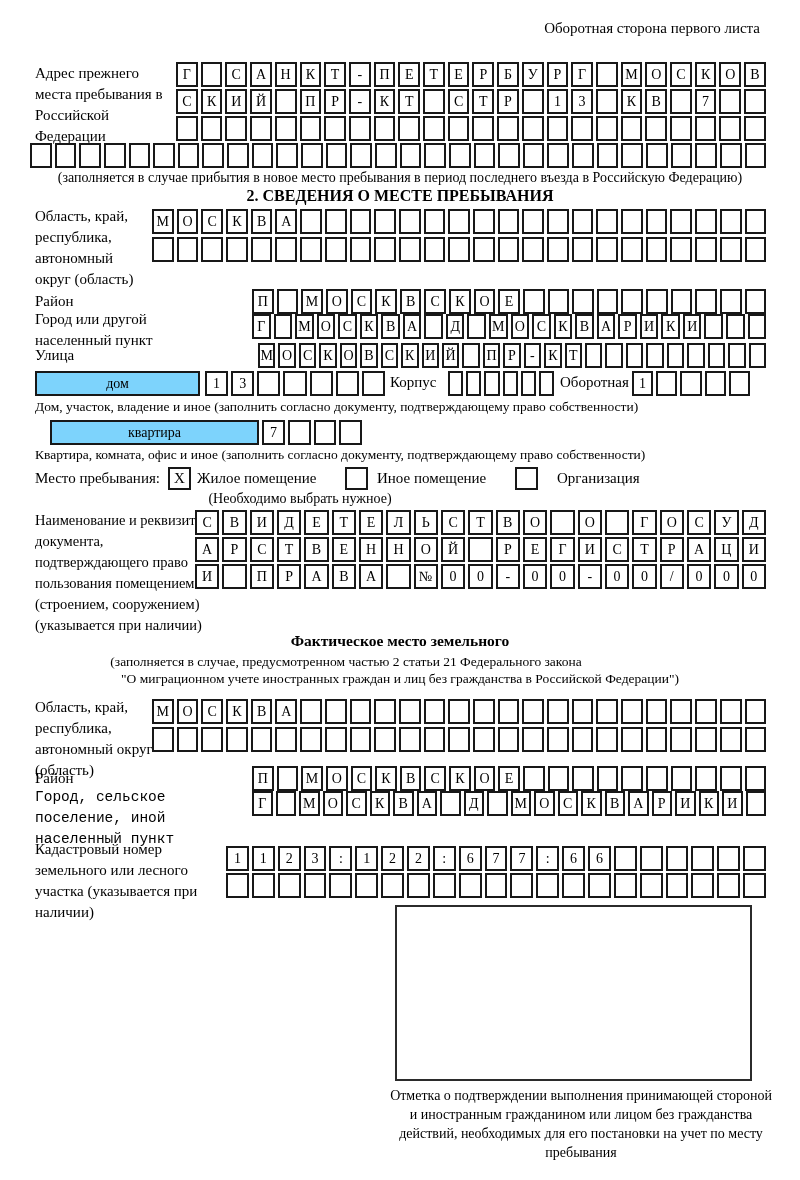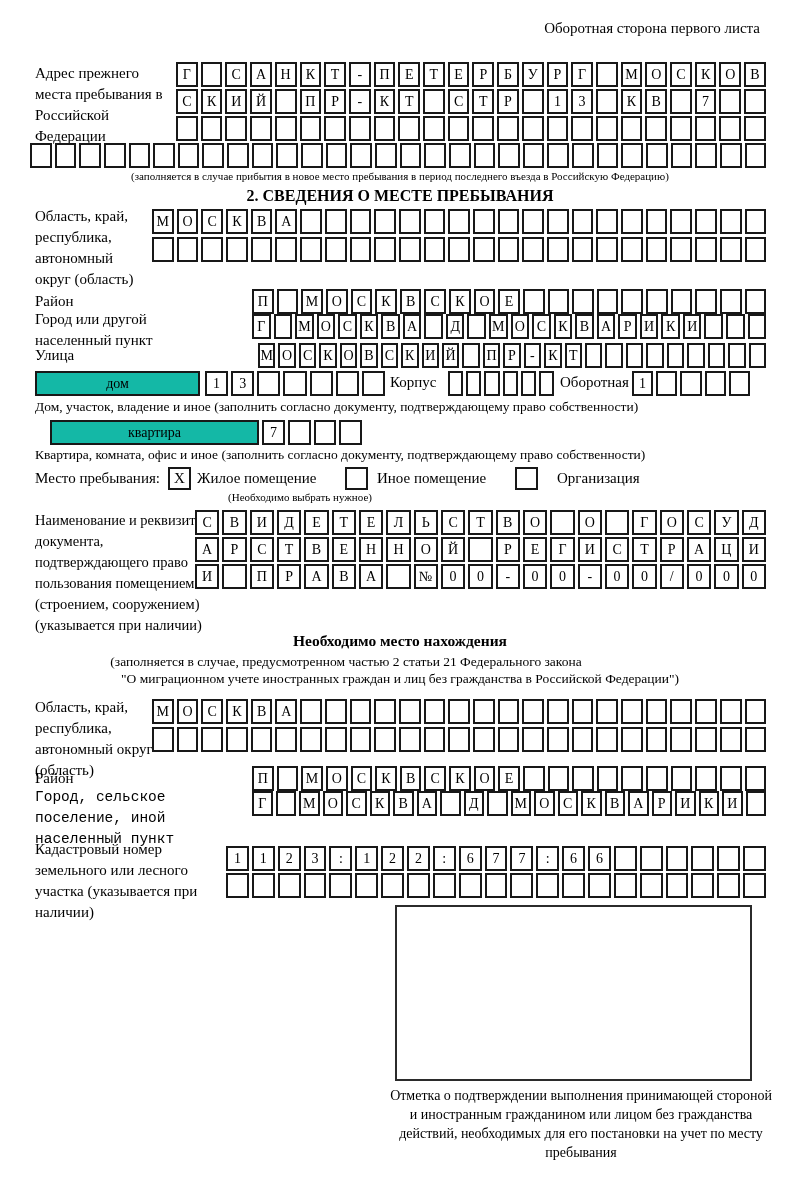--- a/index.html
+++ b/index.html
@@ -1,27 +1,27 @@
 <!DOCTYPE html>
 <html><head>
 <meta charset="utf-8">
 <style>
   html,body{margin:0;padding:0;background:#fff;}
   .form{position:relative;width:800px;height:1180px;background:#fff;color:#000;
         font-family:"Liberation Serif","DejaVu Serif",serif;overflow:hidden;}
   .lbl{position:absolute;font-size:15px;line-height:21px;}
   .lbl-sm{position:absolute;font-size:14.5px;line-height:21px;}
-  .note{position:absolute;font-size:11px;}
+  .note{position:absolute;font-size:14px;}
   .note2{position:absolute;font-size:13.5px;}
   .hdr{position:absolute;font-weight:bold;font-size:16px;left:0;width:800px;text-align:center;}
   .cells{position:absolute;display:flex;gap:3px;}
   .cell{flex:1 1 0;height:21px;border:2px solid #181818;font-size:14px;line-height:21px;
         text-align:center;overflow:hidden;background:#fff;}
   .wbox{position:absolute;border:2px solid #181818;height:21px;font-size:14px;line-height:21px;
-        text-align:center;background:#14b8a6;}
+        text-align:center;background:#7dd3fc;}
   .cb{position:absolute;width:19px;height:19px;border:2px solid #181818;font-size:15px;
       line-height:19px;text-align:center;background:#fff;}
   .stamp{position:absolute;border:2px solid #2b2b2b;background:#fff;}
   .tr{text-align:right;}
   .tc{text-align:center;}
 </style>
 </head>
 <body>
 
 <div class="form">
@@ -392,21 +392,21 @@
       <div class="cell">0</div>
       <div class="cell">-</div>
       <div class="cell">0</div>
       <div class="cell">0</div>
       <div class="cell">/</div>
       <div class="cell">0</div>
       <div class="cell">0</div>
       <div class="cell">0</div>
     </div>
 
-  <div class="hdr" style="top:632px;font-size:15.5px;">Необходимо место нахождения</div>
+  <div class="hdr" style="top:632px;font-size:15.5px;">Фактическое место земельного</div>
   <div class="note2 tc" style="left:0;top:654px;width:692px;">(заполняется в случае, предусмотренном частью 2 статьи 21 Федерального закона</div>
   <div class="note2 tc" style="left:0;top:671px;width:800px;">"О миграционном учете иностранных граждан и лиц без гражданства в Российской Федерации")</div>
 
   <div class="lbl" style="left:35px;top:697px;width:140px;">Область, край, республика, автономный округ (область)</div>
   <div class="cells" style="left:152px;top:699px;width:614px;">
       <div class="cell">М</div>
       <div class="cell">О</div>
       <div class="cell">С</div>
       <div class="cell">К</div>
       <div class="cell">В</div>

